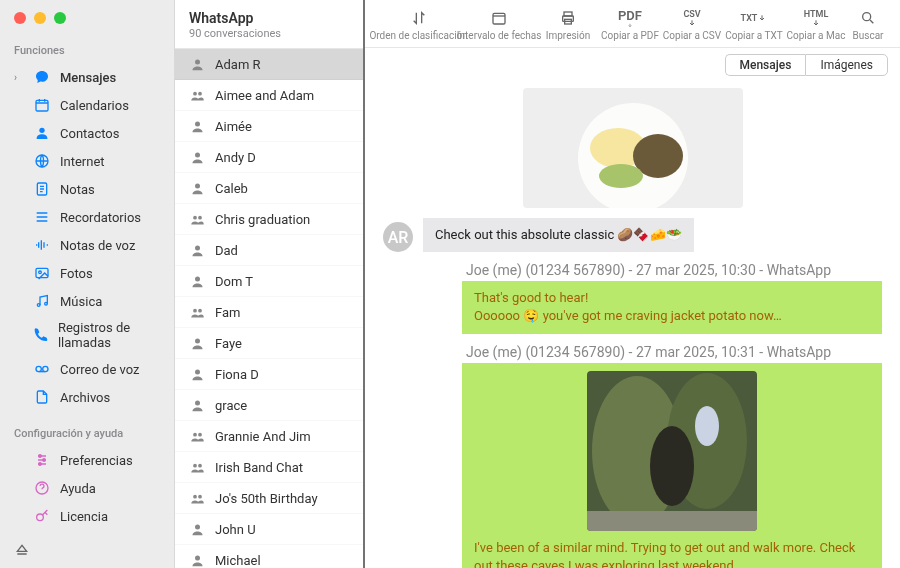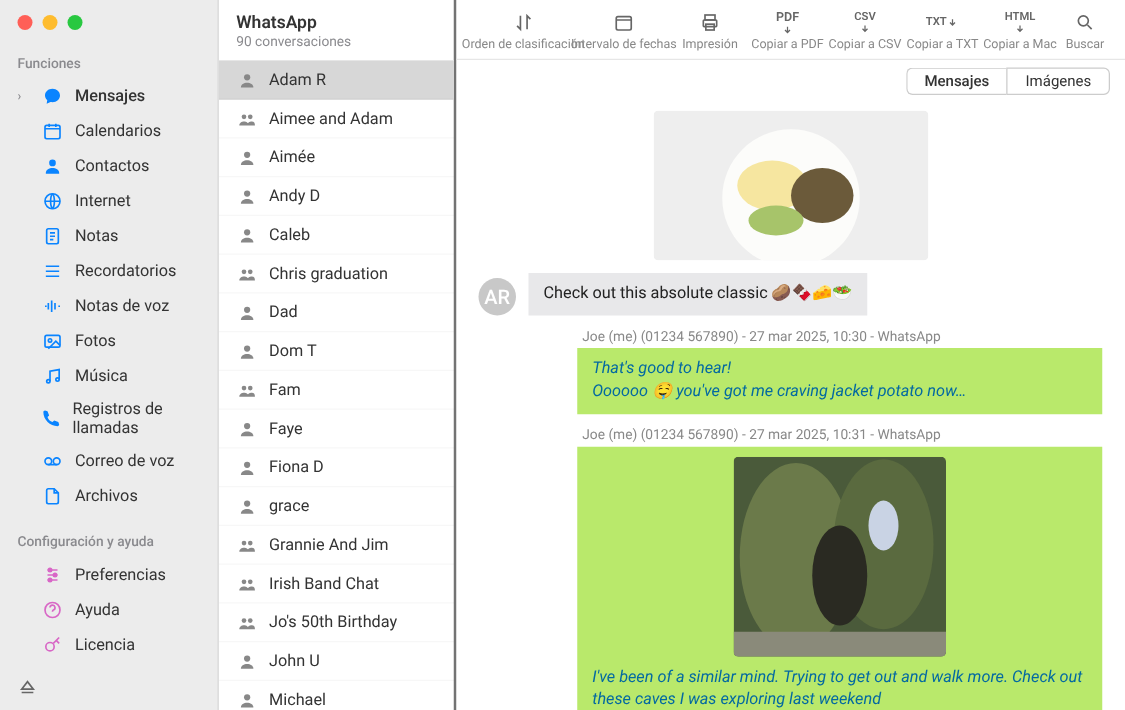--- a/index.html
+++ b/index.html
@@ -185,33 +185,33 @@
     .msg-row.right { justify-content: flex-end; }
     .avatar {
       width: 30px; height: 30px; border-radius: 50%;
       background: #c8c8c8;
       display: flex; align-items: center; justify-content: center;
       color: #fff; font-size: 16px; font-weight: 500;
       flex: 0 0 auto;
     }
     .msg-block { display: flex; flex-direction: column; max-width: 420px; }
     .msg-meta {
-      font-size: 11px;
+      font-size: 14px;
       color: #888;
       margin-bottom: 3px;
     }
     .msg-row.right .msg-meta { text-align: left; padding-left: 4px;}
     .bubble {
       padding: 8px 12px;
       border-radius: 0;
       font-size: 13px;
       line-height: 1.4;
     }
     .bubble.grey { background: #e8e8ea; color: #222; }
-    .bubble.green { background: #b9e96b; color: #0369a1; font-style: italic; }
+    .bubble.green { background: #b9e96b; color: #a16207; }
     .img-wrap {
       display: flex;
       justify-content: center;
       margin: 6px 0;
     }
     .img-placeholder {
       border-radius: 4px;
       display: flex;
       align-items: center;
       justify-content: center;
@@ -589,21 +589,21 @@
       <span class="tool-icon">
         <svg width="16" height="16" viewBox="0 0 24 24" fill="none" stroke="#666" stroke-width="2">
             <rect x="6" y="3" width="12" height="6"></rect>
             <rect x="4" y="9" width="16" height="8" rx="1"></rect>
             <rect x="7" y="14" width="10" height="7"></rect>
           </svg>
       </span>
       <span class="tool-label">Impresión</span>
     </div>
     <div class="tool">
-      <span class="tool-icon" style="font-size:10px;font-weight:600;display:flex;flex-direction:column;align-items:center">
+      <span class="tool-icon" style="font-size:13px;font-weight:600;display:flex;flex-direction:column;align-items:center">
         <span>PDF</span>
         <svg width="10" height="8" viewBox="0 0 24 24" fill="none" stroke="#666" stroke-width="3">
             <path d="M12 4v12M6 12l6 6 6-6"></path>
           </svg>
       </span>
       <span class="tool-label">Copiar a PDF</span>
     </div>
     <div class="tool">
       <span class="tool-icon" style="font-size:9px;font-weight:600;display:flex;flex-direction:column;align-items:center">
         <span>CSV</span>

